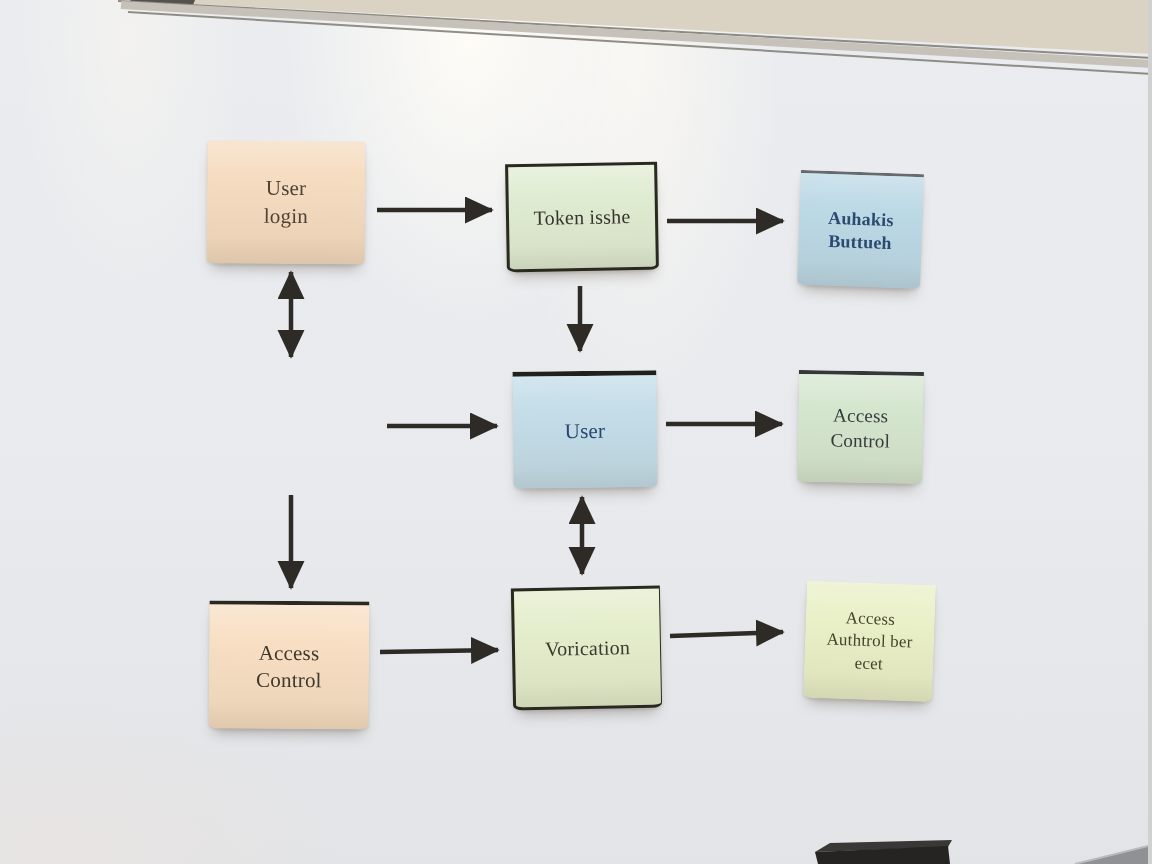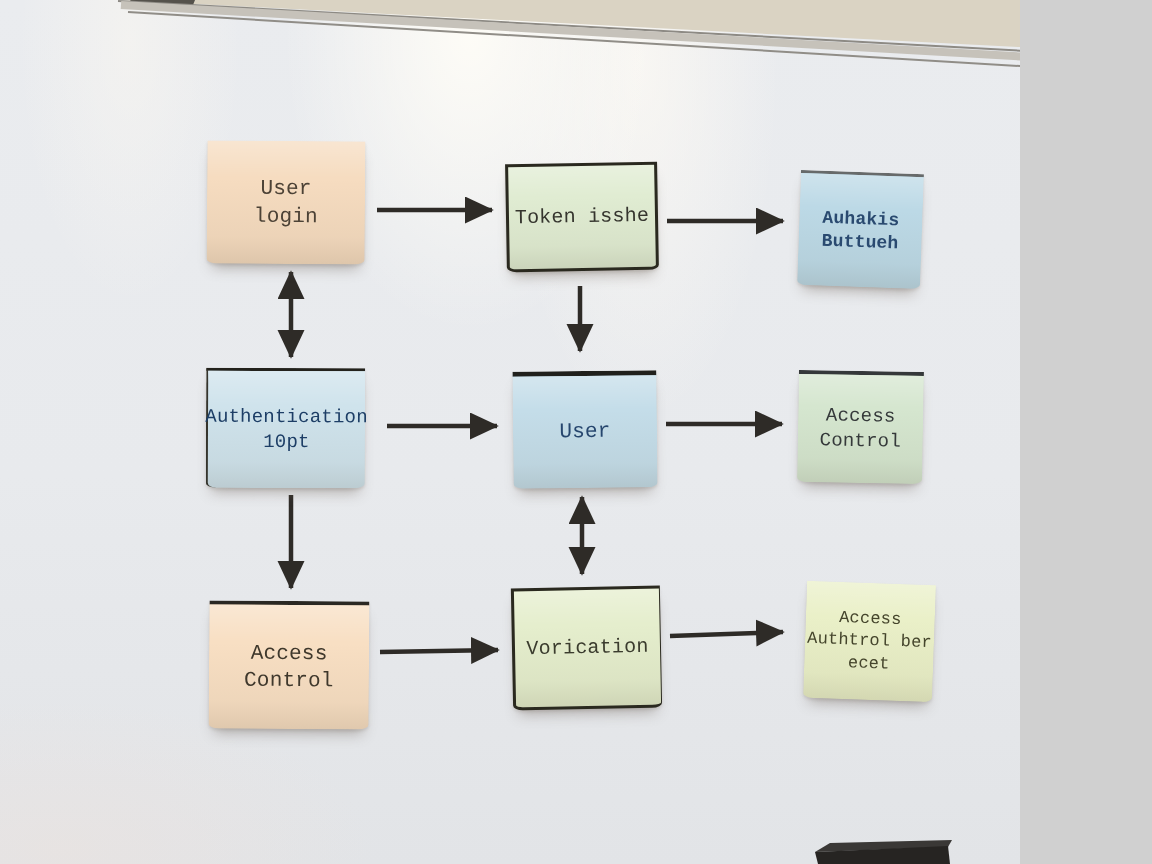--- a/index.html
+++ b/index.html
@@ -1,18 +1,18 @@
 <!DOCTYPE html>
 <html style="--arrow-color: #2e2b27;"><head>
 <meta charset="utf-8">
 <style>
   html,body{margin:0;padding:0;background:#d0d0d0;}
   #stage{
-    position:relative;width:1020px;height:864px;overflow:hidden;
-    font-family:Liberation Mono, monospace;
+    position:relative;width:1148px;height:864px;overflow:hidden;
+    font-family:Liberation Serif, serif;
     background:
       radial-gradient(ellipse 260px 420px at 470px 30px, rgba(255,253,247,0.95), rgba(255,253,247,0) 72%),
       radial-gradient(ellipse 200px 520px at 640px 60px, rgba(253,250,244,0.75), rgba(253,250,244,0) 70%),
       radial-gradient(ellipse 160px 380px at 130px 40px, rgba(250,247,241,0.55), rgba(250,247,241,0) 70%),
       radial-gradient(ellipse 420px 200px at 60px 850px, rgba(236,226,221,0.5), rgba(236,226,221,0) 75%),
       linear-gradient(180deg,#eaecef 0%, #e8eaed 55%, #e2e4e7 100%);
   }
   svg{position:absolute;left:0;top:0;pointer-events:none;}
   #arrows line{stroke:var(--arrow-color,#2e2b27);stroke-width:4.5;}
   #arrows marker path{fill:var(--arrow-color,#2e2b27);}
@@ -76,24 +76,20 @@
     <span class="label">User
 login</span>
   </div>
   <div class="note n2" style="background-color: rgb(224, 236, 210); color: rgb(53, 53, 46);">
     <span class="label">Token isshe</span>
   </div>
   <div class="note n3" style="background-color: rgb(188, 217, 230); color: rgb(42, 74, 112);">
     <span class="label">Auhakis
 Buttueh</span>
   </div>
-  <div class="note n4" style="background-color: rgb(207, 227, 236); color: rgb(29, 62, 102);">
-    <span class="label">Authentication
-10pt</span>
-  </div>
   <div class="note n5" style="background-color: rgb(196, 221, 233); color: rgb(38, 70, 110);">
     <span class="label">User</span>
   </div>
   <div class="note n6" style="background-color: rgb(213, 230, 207); color: rgb(53, 57, 58);">
     <span class="label">Access
 Control</span>
   </div>
   <div class="note n7" style="background-color: rgb(248, 223, 195); color: rgb(63, 56, 44);">
     <span class="label">Access
 Control</span>

